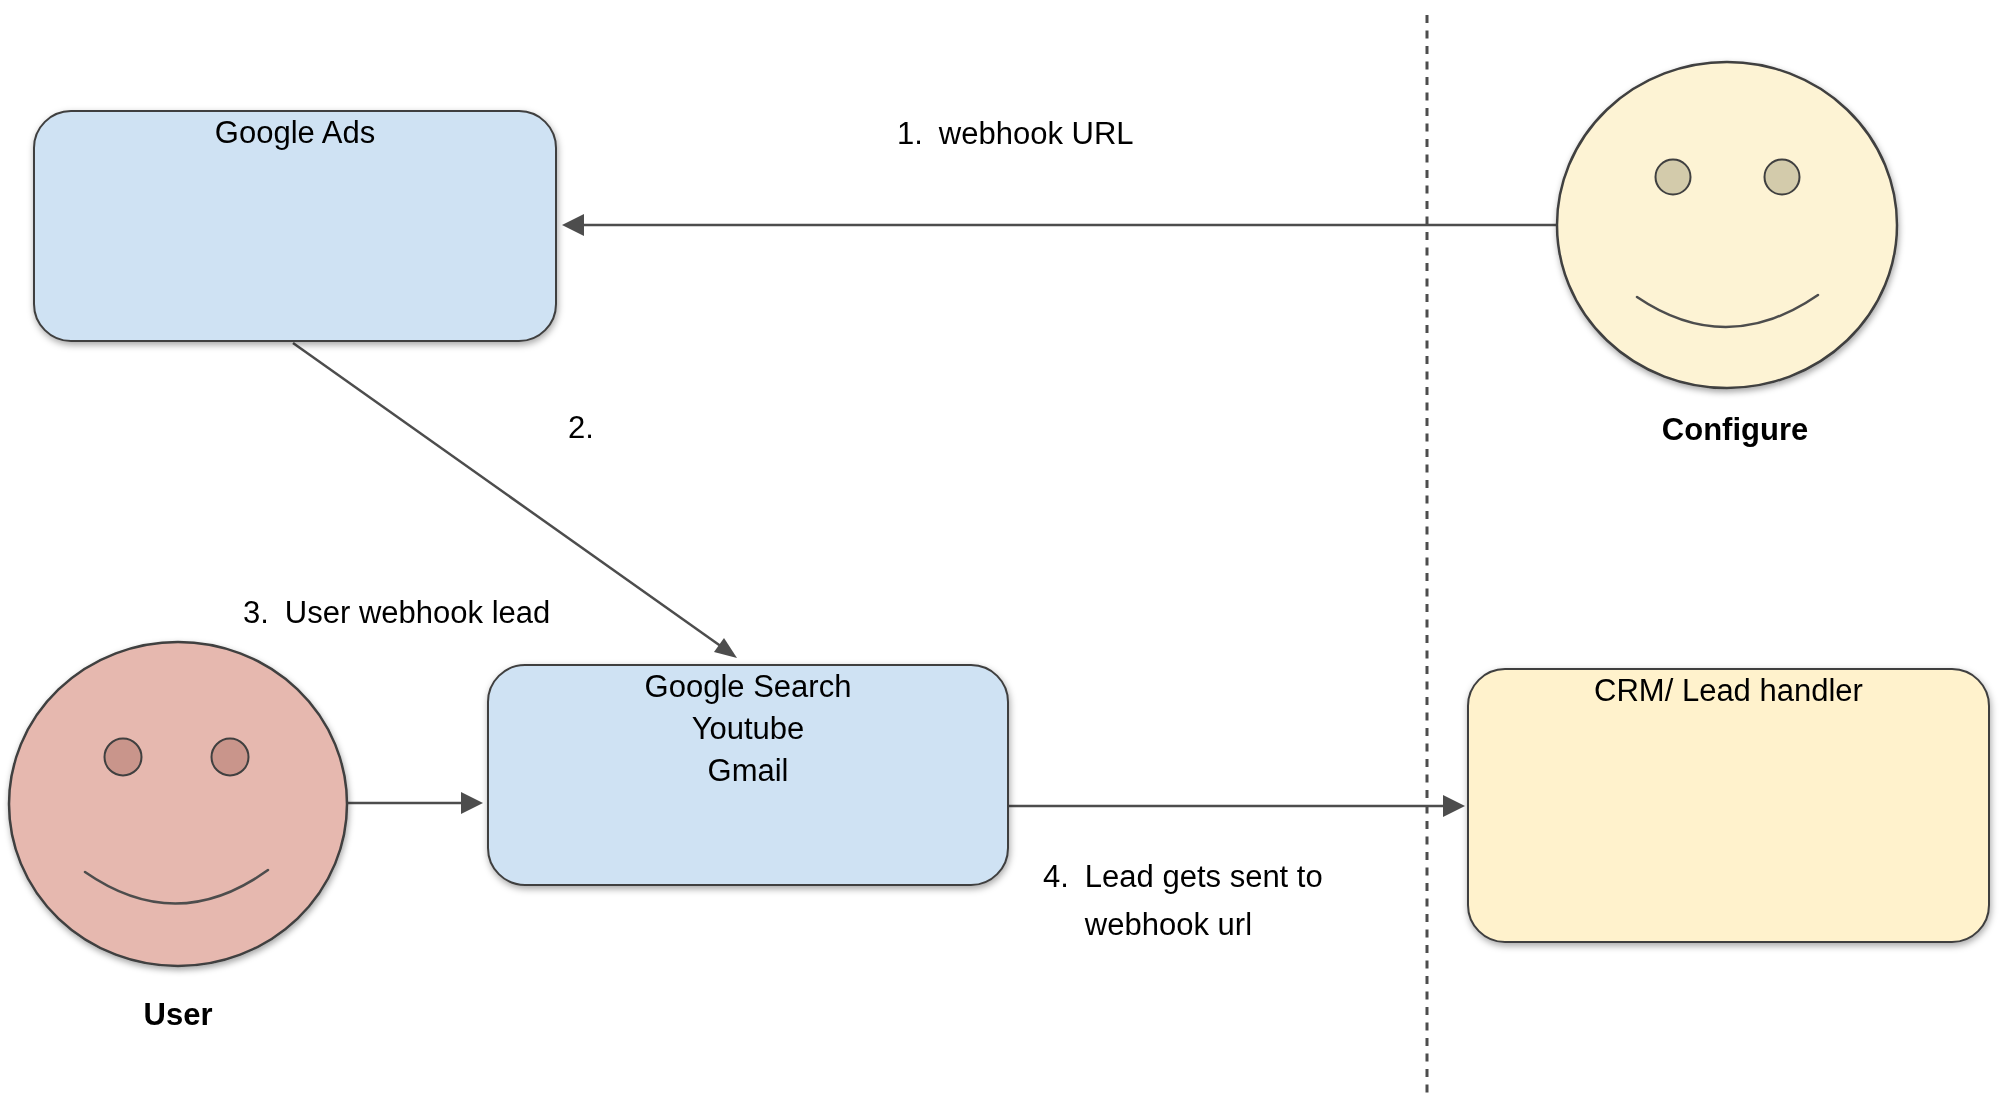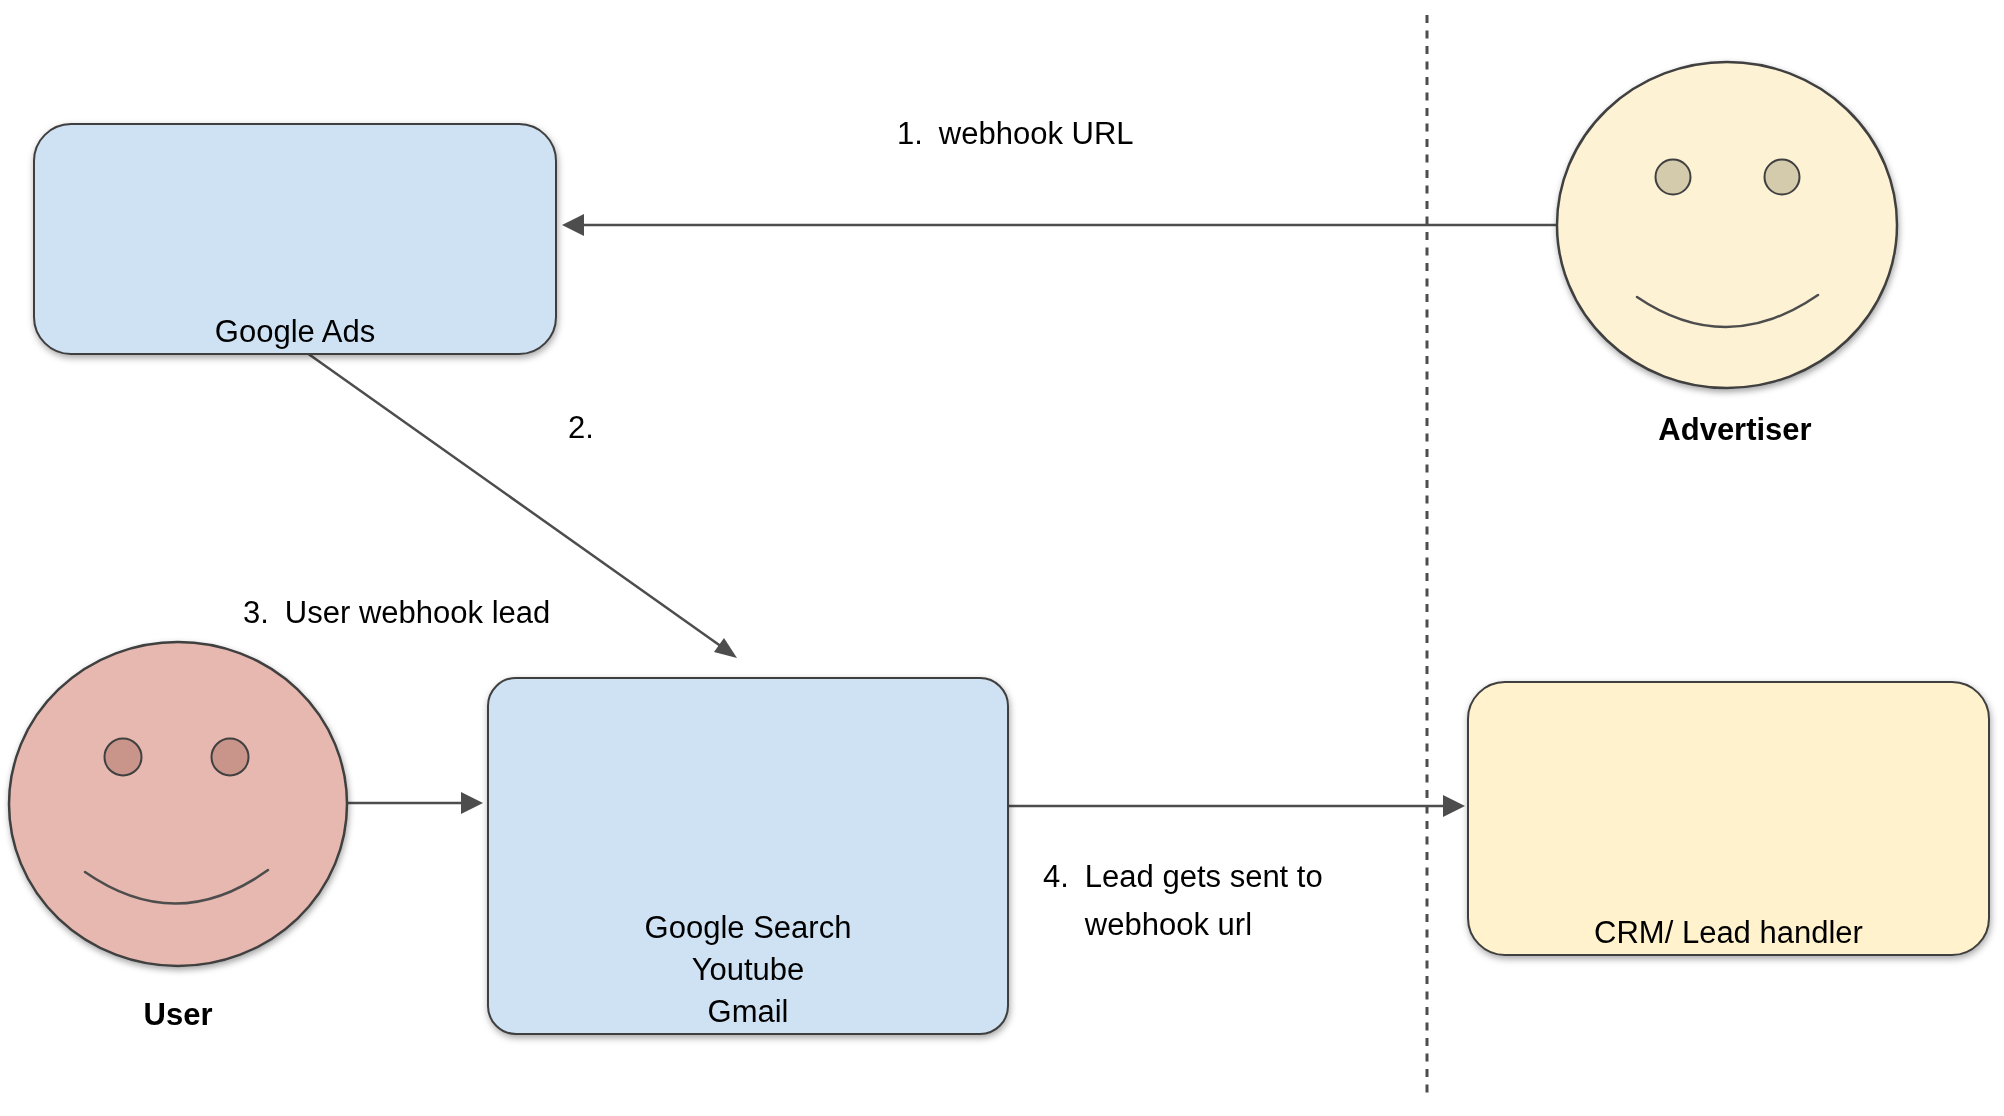--- a/index.html
+++ b/index.html
@@ -11,32 +11,31 @@
     color:var(--text, #000);
     overflow:hidden;
   }
   svg.overlay { position:absolute; left:0; top:0; width:2004px; height:1116px; }
 
   .node {
     position:absolute;
     border:2.5px solid var(--stroke, #3f3f3f);
     border-radius:38px;
     display:flex; flex-direction:column;
-    align-items:center; justify-content:flex-end;
+    align-items:center; justify-content:flex-start;
     text-align:center;
     font-size:31px; line-height:42px;
     box-shadow:1px 3px 7px rgba(0,0,0,0.35);
     box-sizing:border-box;
-    margin-top:13px;
   }
   .node.blue   { background:var(--node-blue, #cfe2f3); }
   .node.yellow { background:var(--node-yellow, #fff2cc); }
 
   .node-google-ads { left:33px;  top:110px; width:524px; height:232px; }
-  .node-surfaces   { left:487px; top:664px; width:522px; height:358px;border-radius:29px; }
+  .node-surfaces   { left:487px; top:664px; width:522px; height:222px; }
   .node-crm        { left:1467px;top:668px; width:523px; height:275px; }
 
   .step {
     position:absolute;
     display:flex; gap:16px;
     font-size:31px; line-height:48px;
     white-space:nowrap;
   }
   .step-1 { left:897px;  top:110px; }
   .step-2 { left:568px;  top:404px; }
@@ -141,16 +140,16 @@
   </div>
 
   <div class="step step-4">
     <span>4.</span>
     <div>
       <div>Lead gets sent to</div>
       <div>webhook url</div>
     </div>
   </div>
 
-  <div class="actor-label label-advertiser">Advertiser</div>
+  <div class="actor-label label-advertiser">Configure</div>
   <div class="actor-label label-user">User</div>
 
 </div>
 
 </body></html>

